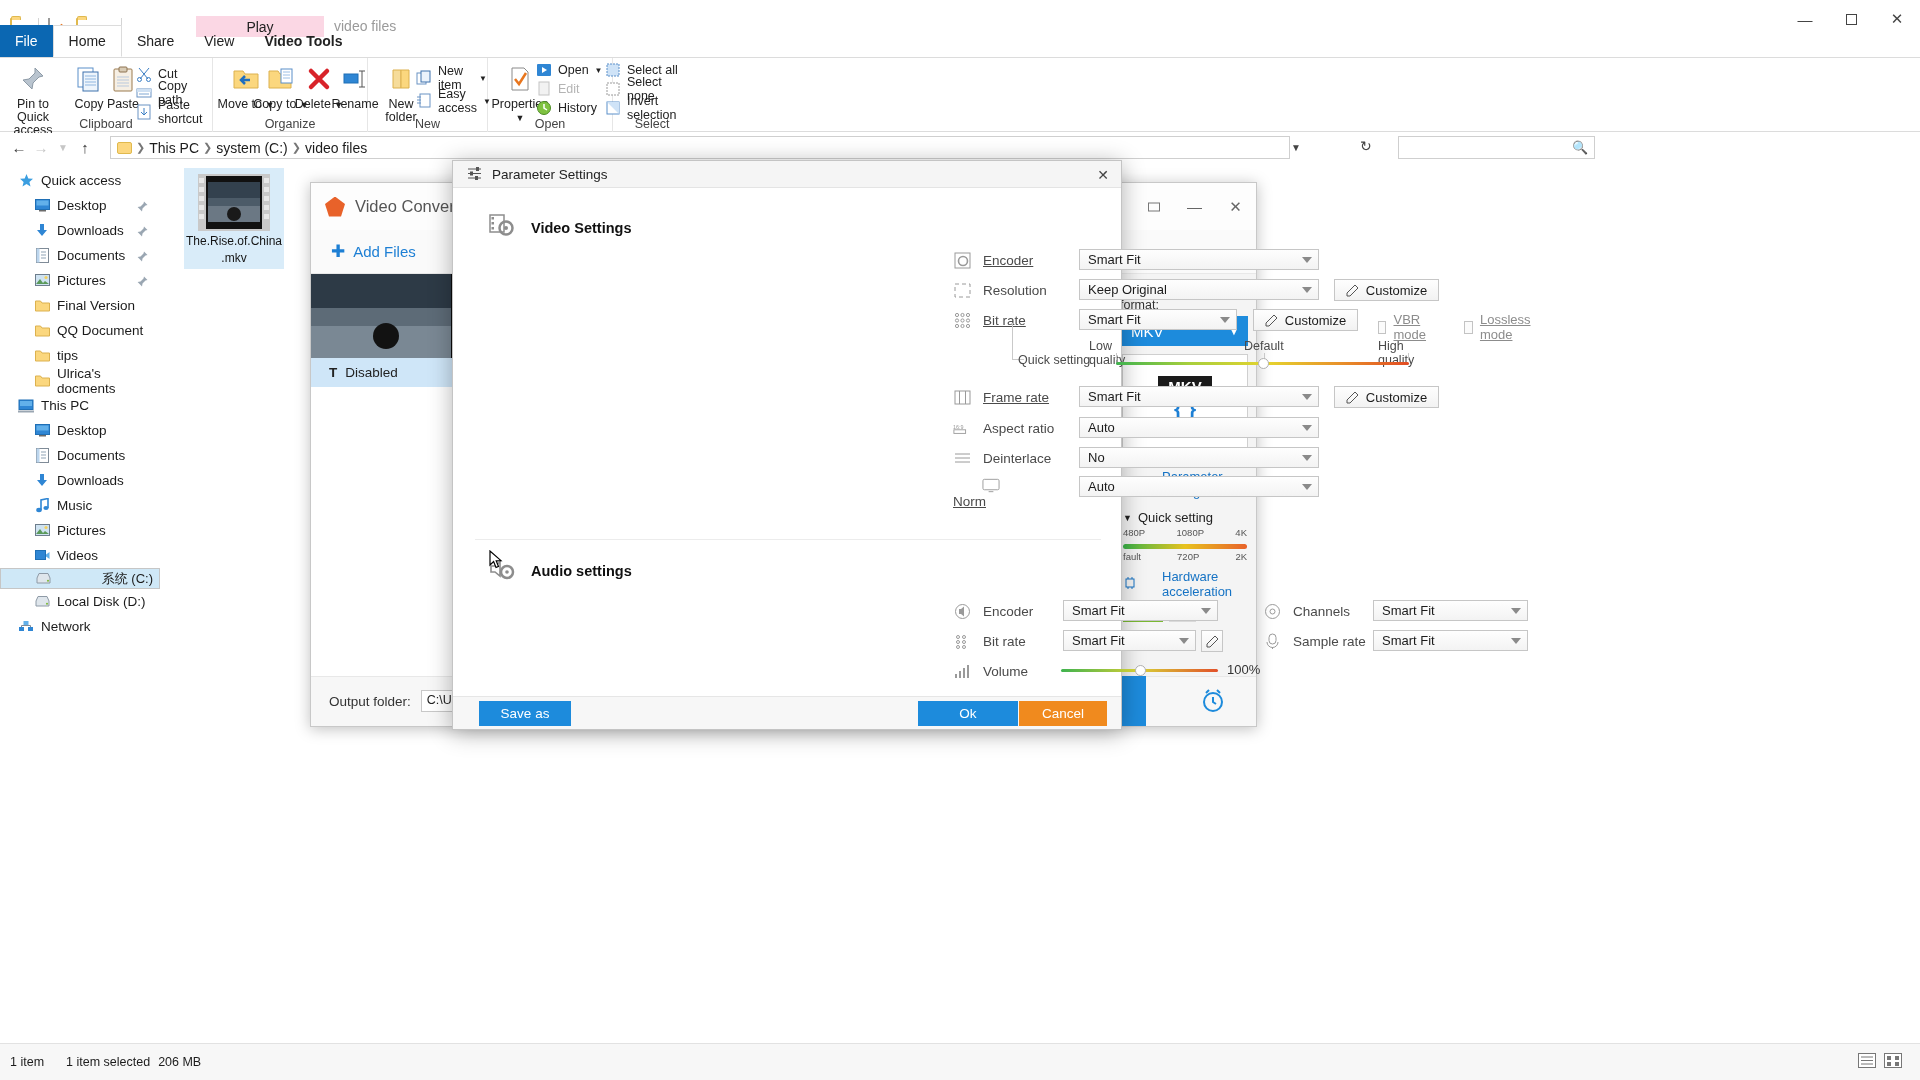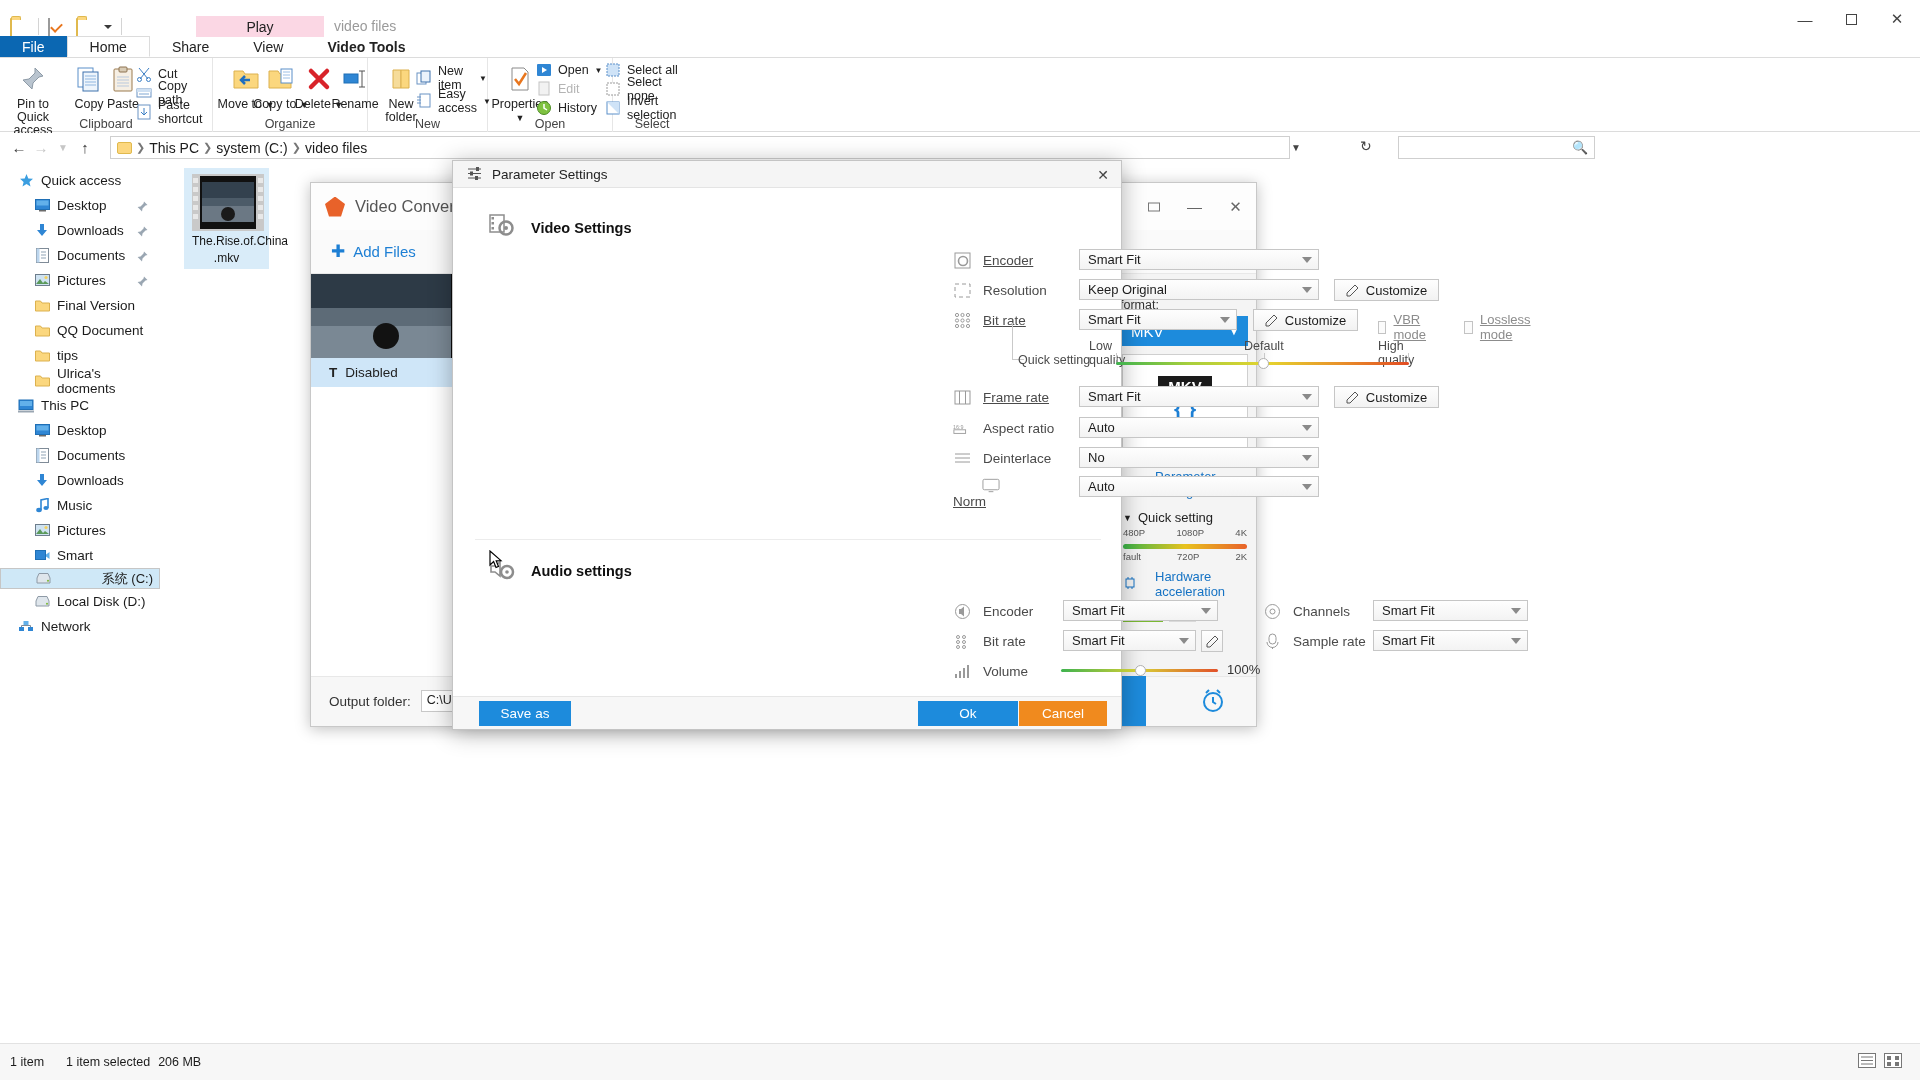--- a/index.html
+++ b/index.html
@@ -26,21 +26,21 @@
   .prop-glyph { width:15px;height:18px;background:#fff;border:1px solid #9a9a9a;position:relative; }
   .prop-glyph:after{content:"";position:absolute;left:2px;top:4px;width:9px;height:5px;border-left:2px solid #e8761e;border-bottom:2px solid #e8761e;transform:rotate(-45deg);}
   .qat-caret { width:0;height:0;border-left:4px solid transparent;border-right:4px solid transparent;border-top:4px solid #3a3a3a; }
 
   .win-ctrl { position:absolute; top:0; height:38px; display:flex; }
   .win-btn { width:46px;height:38px;display:flex;align-items:center;justify-content:center;color:#444;font-size:15px; }
   .ctx-title { position:absolute; left:196px; top:16px; width:128px; height:21px; background:#fbd7e4; display:flex; align-items:center; justify-content:center; font-size:14px; color:#222; }
   .ctx-label { position:absolute; left:334px; top:18px; font-size:14px; color:#9a9a9a; }
 
   .ribbon-tabs { position:absolute; left:0; top:36px; height:21px; display:flex; align-items:flex-end; }
-  .rtab { height:21px; padding:0 22px; display:flex; align-items:center; font-size:14px; color:#222; cursor:default; }
+  .rtab { height:32px; padding:0 15px; display:flex; align-items:center; font-size:14px; color:#222; cursor:default; }
   .rtab.file { background:#0b67b2; color:#fff; }
   .rtab.active { background:#fff; border:1px solid #dcdcdc; border-bottom:1px solid #fff; }
   .rtab.ctxtab { color:#222;font-weight:bold; }
 
   .ribbon { position:absolute; left:0; top:57px; width:1920px; height:75px; background:#fff; border-top:1px solid #dcdcdc; border-bottom:1px solid #dcdcdc; }
   .rgroup { position:absolute; top:0; height:74px; border-right:1px solid #e6e6e6; }
   .rgroup-label { position:absolute; bottom:1px; width:100%; text-align:center; font-size:12.5px; color:#444; }
   .rbig { position:absolute; top:5px; width:58px; text-align:center; font-size:12.5px; color:#222; line-height:13px; }
   .rbig .gi { height:32px; display:flex; align-items:center; justify-content:center; margin-bottom:3px; }
   .rsmall { position:absolute; display:flex; align-items:center; gap:6px; font-size:12.5px; color:#222; height:18px; }
@@ -58,21 +58,21 @@
   .searchbox .sic { position:absolute; right:5px; top:3px; color:#4a4a4a; font-size:13px; }
 
   .sidebar { position:absolute; left:0; top:168px; width:160px; bottom:25px; background:#fff; font-size:13.5px; }
   .sb-row { height:25px; display:flex; align-items:center; gap:7px; padding-left:18px; position:relative; color:#1b1b1b; }
   .sb-row.sub { padding-left:34px; }
   .sb-row.sel { background:#cfe8f7; }
   .sb-pin { position:absolute; right:12px; top:7px; width:11px; height:11px; }
   .sb-ic { width:16px; height:16px; flex:0 0 16px; display:flex; align-items:center; justify-content:center; }
 
   .filepane { position:absolute; left:161px; top:168px; right:0; bottom:25px; background:#fff; }
-  .tile { position:absolute; left:23px; top:0px; width:85px; text-align:center; background:#d9ecf9; padding:6px 8px 4px; }
+  .tile { position:absolute; left:23px; top:0px; width:100px; text-align:center; background:#d9ecf9; padding:6px 2px 4px; }
   .tile-thumb { width:72px; height:57px; margin:0 auto; background:#c8c8c8; position:relative; }
   .tile-name { font-size:12px; color:#151515; line-height:13px; margin-top:4px; }
 
   .statusbar { position:absolute; left:0; bottom:0; width:1920px; height:37px; background:#f7f7f7; border-top:1px solid #e2e2e2; display:flex; align-items:center; font-size:12.5px; color:#1c1c1c; }
 
   
   #converter { position:absolute; left:310px; top:182px; width:947px; height:545px; background:#fafafa; border:1px solid #c8c8c8; box-shadow:0 2px 14px rgba(0,0,0,.25); }
   .cv-title { height:47px; display:flex; align-items:center; padding-left:14px; gap:10px; background:#fdfdfd; }
   .cv-logo { width:20px; height:20px; background:#e8622a; clip-path:polygon(50% 0,100% 38%,80% 100%,20% 100%,0 38%); }
   .cv-name { font-size:16.5px; color:#555; }
@@ -84,21 +84,21 @@
   .cv-body { position:absolute; left:0; top:91px; right:0; bottom:50px; background:#fff; }
   .cv-thumb { position:absolute; left:0; top:0; width:278px; height:84px; background:#101010; }
   .cv-sub { position:absolute; left:0; top:84px; width:278px; height:29px; background:#cfe6f8; display:flex; align-items:center; gap:8px; padding-left:18px; font-size:13.5px; color:#222; }
   .cv-right { position:absolute; right:0; top:0; width:143px; bottom:0; background:#f4f4f4; border-left:1px solid #e2e2e2; }
   .fmtlabel { font-size:12.5px; color:#333; padding:10px 6px 4px; }
   .fmtsel { margin:0 8px; height:30px; background:#1d8bdc; color:#fff; display:flex; align-items:center; justify-content:space-between; padding:0 9px; font-size:15px; }
   .fmtcard { margin:8px; height:100px; border:1px solid #cfcfcf; background:#fff; display:flex; flex-direction:column; align-items:center; justify-content:center; }
   .mkvbadge { background:#1b1b1b; color:#fff; font-size:15px; font-weight:bold; padding:2px 10px; }
   .mkvbrace { color:#1d7fd4; font-size:21px; font-weight:bold; }
   .mkvsub { font-size:9.5px; color:#333; letter-spacing:.5px; }
-  .cv-link { display:flex; align-items:center; gap:16px; font-size:13px; color:#1673c4; padding:7px 9px; }
+  .cv-link { display:flex; align-items:center; gap:23px; font-size:13px; color:#1673c4; padding:7px 9px; }
   .cv-qs { font-size:13px; color:#222; padding:4px 9px 0; display:flex; align-items:center; gap:6px; }
   .qsbar { margin:6px 9px 0; height:5px; border-radius:3px; background:linear-gradient(90deg,#39b54a,#e8c21e,#e8622a); }
   .qsticks { display:flex; justify-content:space-between; font-size:9.5px; color:#555; padding:2px 9px 0; }
   .convertbtn { position:absolute; left:0; bottom:0; width:100%; height:50px; background:#f7f7f7; border-top:1px solid #e8e8e8; }
   .outrow { position:absolute; left:18px; bottom:14px; display:flex; align-items:center; gap:10px; font-size:13.5px; color:#333; }
   .outbox { width:120px; height:22px; border:1px solid #c8c8c8; background:#fff; font-size:12.5px; padding:2px 5px; color:#222; overflow:hidden; white-space:nowrap; }
   .bigblue { position:absolute; right:110px; bottom:0; width:105px; height:50px; background:#1d8bdc; color:#fff; font-size:23px; display:flex; align-items:center; justify-content:center; }
   .clockic { position:absolute; right:28px; bottom:10px; width:30px; height:30px; }
 
   
@@ -560,21 +560,21 @@
         </span>
         <span>Pictures</span>
       </div>
       <div class="sb-row sub">
         <span class="sb-ic">
           <svg width="15" height="13" viewBox="0 0 15 13">
             <rect x="0.5" y="1.5" width="10" height="9" fill="#2f86d4" stroke="#1f6fb5"></rect>
             <path d="M11 5.5 L14.5 3 v7 L11 7.5 Z" fill="#62b0ea"></path>
           </svg>
         </span>
-        <span>Smart</span>
+        <span>Videos</span>
       </div>
       <div class="sb-row sub sel">
         <span class="sb-ic">
           <svg width="15" height="13" viewBox="0 0 15 13">
             <path d="M1 6 L3 1.5 h9 L14 6 v5 h-13 Z" fill="#dfe6ec" stroke="#8e9aa6"></path>
             <circle cx="12" cy="8.8" r="1" fill="#7ab832"></circle>
           </svg>
         </span>
         <span>系统 (C:)</span>
       </div>

